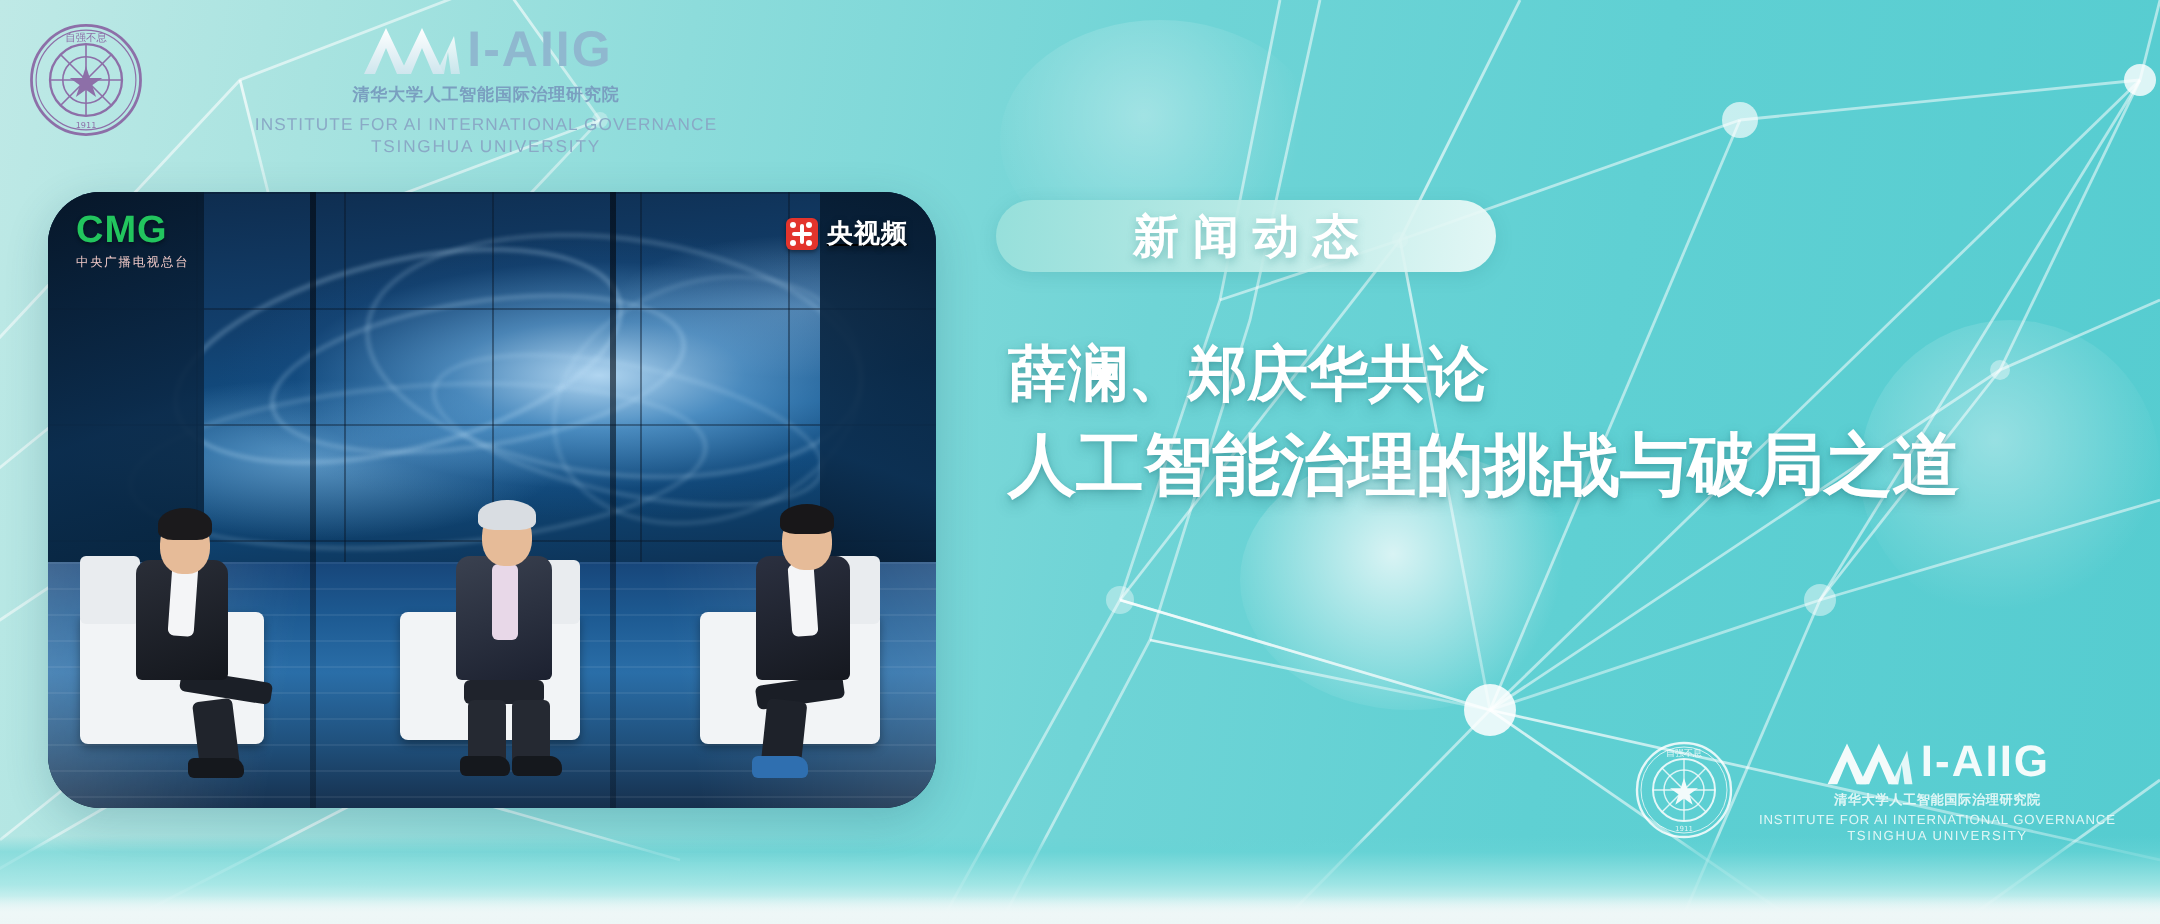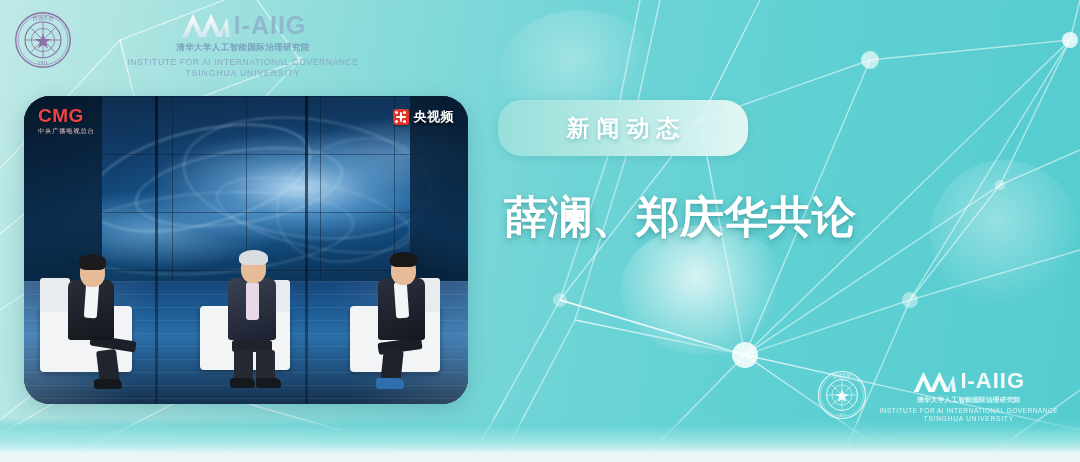--- a/index.html
+++ b/index.html
@@ -140,21 +140,21 @@
   .p-hair { position:absolute; border-radius:50% 50% 28% 28%; }
   .p-body { position:absolute; border-radius:7px 7px 3px 3px; }
   .p-shirt { position:absolute; background:#f4f5f7; }
   .p-leg { position:absolute; border-radius:3px; }
   .p-shoe { position:absolute; background:#15181d; border-radius:3px 6px 3px 3px; }
 
   
   #cmg-logo { position:absolute; left:14px; top:10px; z-index:4; }
   .cmg-text {
     font-size:19px; font-weight:bold; letter-spacing:.5px;
-    color:#ef4444; line-height:1;
+    color:#22c55e; line-height:1;
     text-shadow:0 1px 2px rgba(0,0,0,.45);
     font-family:"Liberation Sans", sans-serif;
   }
   .cmg-sub {
     font-size:6.2px; color:#f0c9c7; letter-spacing:.9px; margin-top:2px;
     font-family:"DejaVu Sans", sans-serif;
   }
 
   
   #cctv-watermark {
@@ -174,42 +174,42 @@
   .cctv-label {
     font-size:13px; font-weight:bold; color:#fff; letter-spacing:.5px;
     text-shadow:0 1px 3px rgba(0,0,0,.55);
     font-family:"DejaVu Sans", sans-serif;
   }
 
   
   #content { position:absolute; left:498px; top:100px; width:566px; z-index:6; }
 
   #news-badge {
-    width:250px; height:56px; border-radius:24px;
+    width:250px; height:36px; border-radius:24px;
     background:linear-gradient(95deg, rgba(152,224,219,.95) 0%, rgba(186,234,229,.92) 45%, rgba(236,250,248,.93) 100%);
     display:flex; align-items:center; justify-content:center;
     box-shadow:0 2px 9px rgba(40,130,135,.18);
   }
   #news-badge-label {
     font-size:23px; font-weight:bold; color:#ffffff;
     letter-spacing:7px; text-indent:7px;
     text-shadow:0 2px 4px rgba(60,150,150,.45);
     font-family:"DejaVu Sans", sans-serif;
   }
 
   #headline { margin-top:32px; }
   .hl-line {
     color:#ffffff; font-weight:bold;
     font-family:"DejaVu Sans", sans-serif;
     text-shadow:0 3px 7px rgba(35,120,125,.42), 0 1px 2px rgba(35,120,125,.3);
     line-height:1.34;
     white-space:nowrap;
   }
   .hl-1 { font-size:34px; letter-spacing:0px; margin-left:6px; }
-  .hl-2 { font-size:44px; letter-spacing:0px; margin-left:6px; margin-top:3px; }
+  .hl-2 { font-size:30px; letter-spacing:0px; margin-left:6px; margin-top:3px; }
   .hl-3 { font-size:34px; letter-spacing:0px; margin-left:6px; margin-top:3px; }
 
   
   #footer-watermark {
     position:absolute; right:22px; bottom:40px; z-index:6;
     display:flex; align-items:center; gap:12px; opacity:.93;
   }
   #fw-seal { width:50px; height:50px; }
   .fw-right { text-align:center; }
   .fw-wordmark { display:flex; align-items:center; justify-content:center; gap:2px; height:26px; }
@@ -415,20 +415,21 @@
   </div>
 
   <div id="content">
 
     <div id="news-badge">
       <span id="news-badge-label">新闻动态</span>
     </div>
 
     <div id="headline">
       <div class="hl-line hl-2">薛澜、郑庆华共论</div>
+      <div class="hl-line hl-3">人工智能治理的挑战与破局之道</div>
     </div>
   </div>
 
   <div id="footer-watermark">
     <svg id="fw-seal" viewBox="0 0 100 100">
       <circle cx="50" cy="50" r="47" fill="none" stroke="#ffffff" stroke-width="2.4" opacity=".9"></circle>
       <circle cx="50" cy="50" r="43" fill="none" stroke="#ffffff" stroke-width="1" opacity=".8"></circle>
       <circle cx="50" cy="50" r="31" fill="none" stroke="#ffffff" stroke-width="2" opacity=".9"></circle>
       <circle cx="50" cy="50" r="20" fill="none" stroke="#ffffff" stroke-width="1.4" opacity=".85"></circle>
       <g stroke="#ffffff" stroke-width="1.4" opacity=".85">

